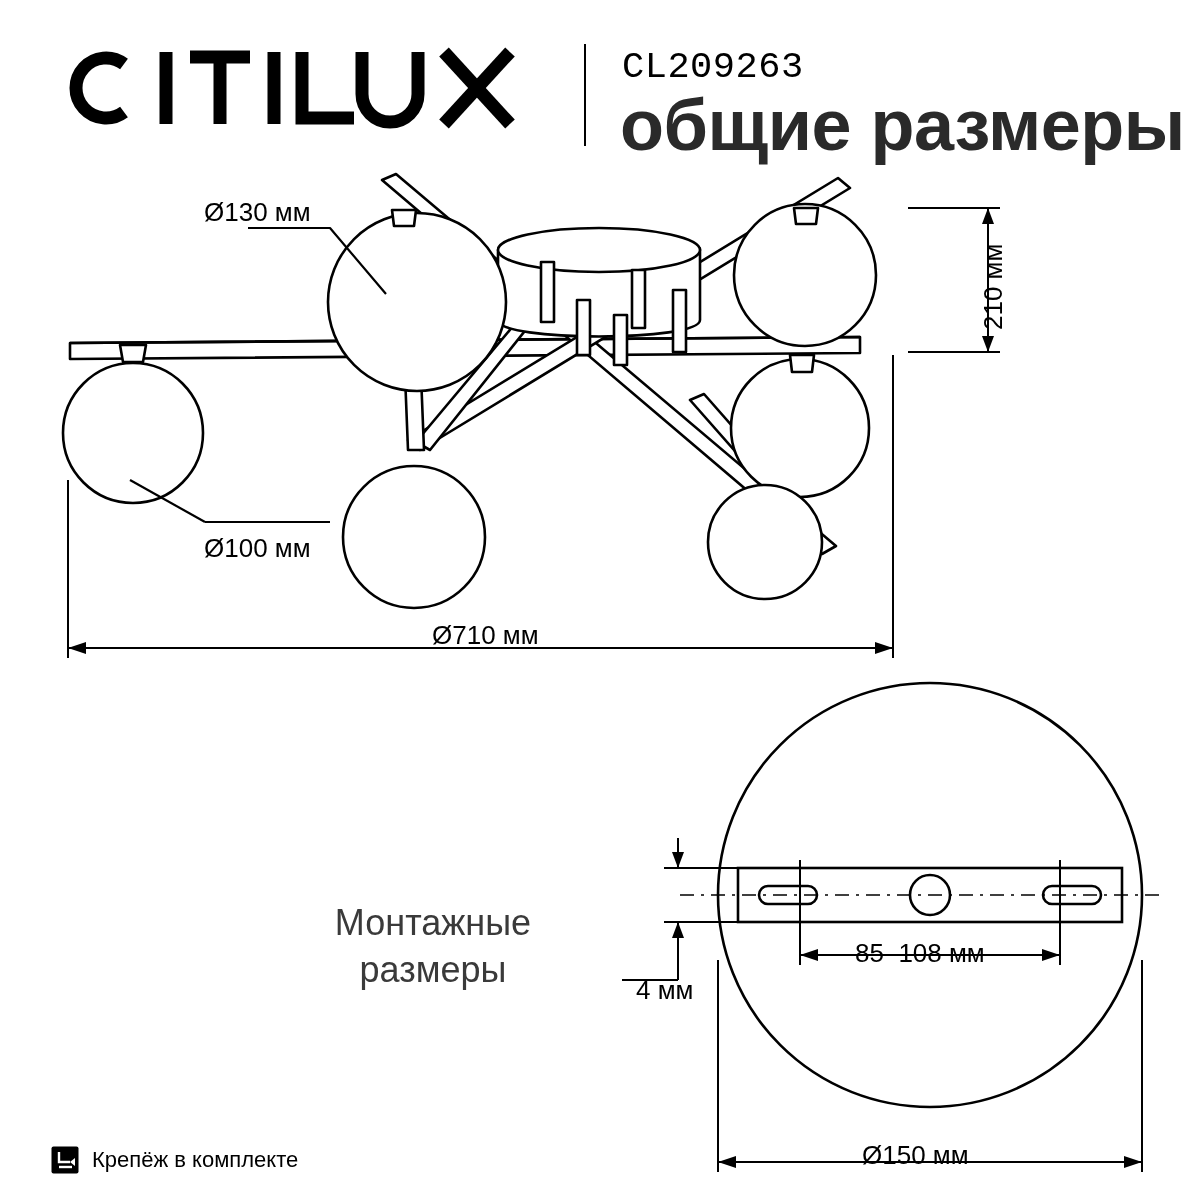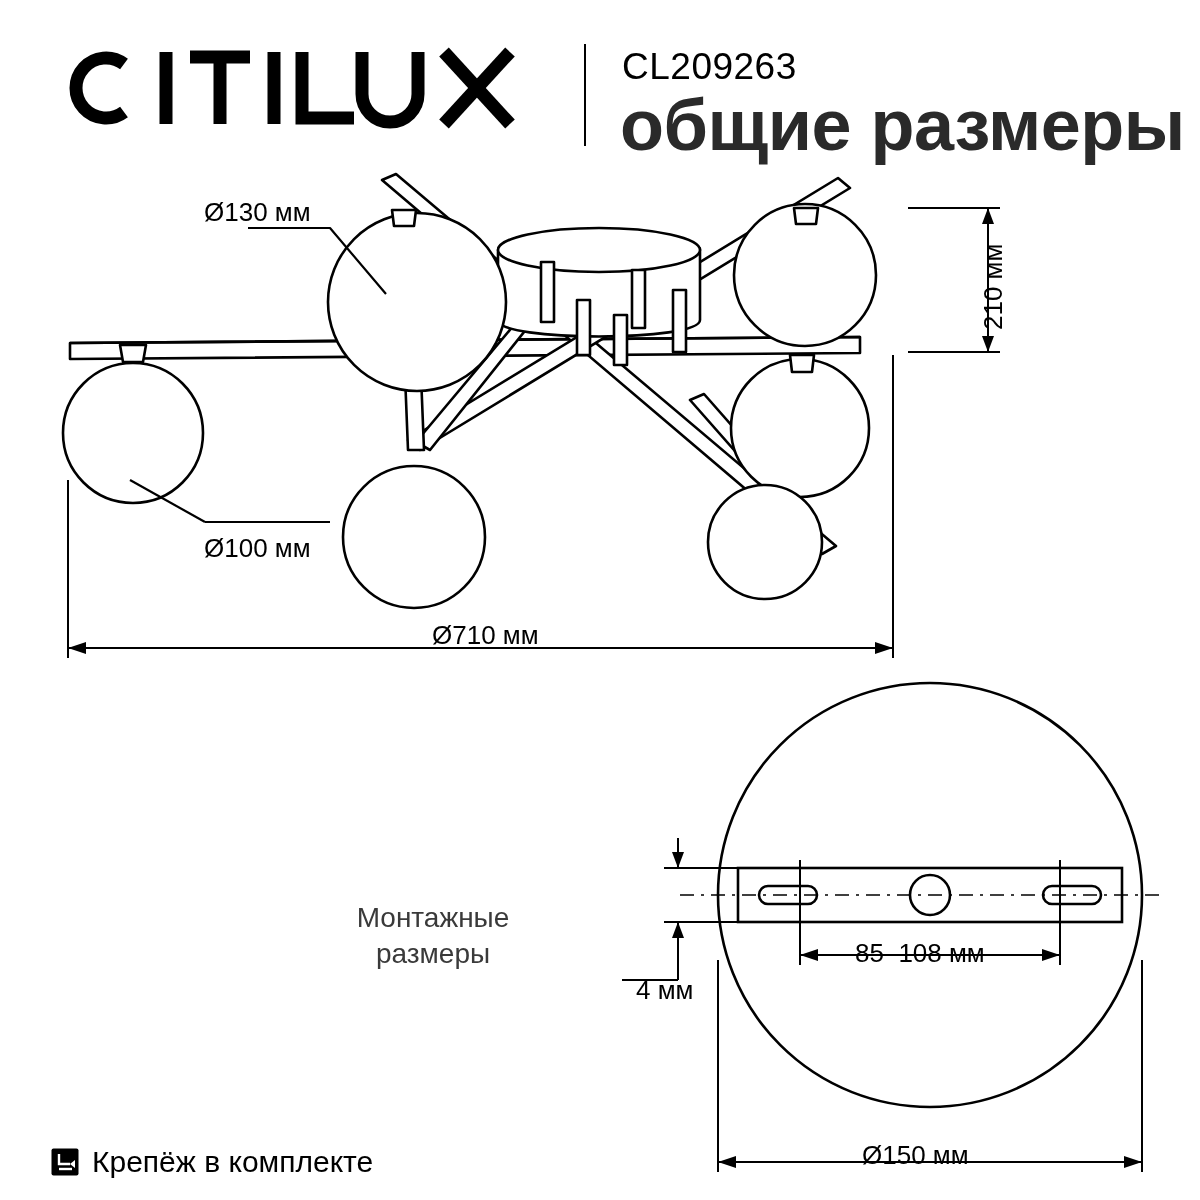--- a/index.html
+++ b/index.html
@@ -36,21 +36,21 @@
     height: 102px;
     background: #000;
   }
   .model-code {
     position: absolute;
     left: 622px;
     top: 46px;
     font-size: 37px;
     letter-spacing: 0.5px;
     color: #000;
-    font-family: Liberation Sans, sans-serif;
+    font-family: Liberation Mono, monospace;
   }
   .header-title {
     position: absolute;
     left: 620px;
     top: 84px;
     font-size: 72px;
     font-weight: bold;
     color: #2a2a2a;
     letter-spacing: -0.5px;
     font-family: "Liberation Sans", sans-serif;
@@ -68,41 +68,41 @@
   }
   .rot90 {
     transform: rotate(-90deg);
     transform-origin: left top;
   }
   .mount-title {
     position: absolute;
     left: 268px;
     top: 900px;
     width: 330px;
-    font-size: 28px;
+    font-size: 36px;
     color: #3a3a3a;
     text-align: center;
     line-height: 1.3;
     font-family: "Liberation Sans", sans-serif;
   }
   
   .footer {
     position: absolute;
     left: 50px;
     top: 1145px;
     display: flex;
     align-items: center;
     gap: 12px;
   }
   .footer-icon {
     width: 30px;
     height: 30px;
   }
   .footer-text {
-    font-size: 30px;
+    font-size: 22px;
     color: #000;
     font-family: "Liberation Sans", sans-serif;
   }
 </style>
 </head>
 <body>
 
 <div id="sheet">
 
   <div class="brand">

